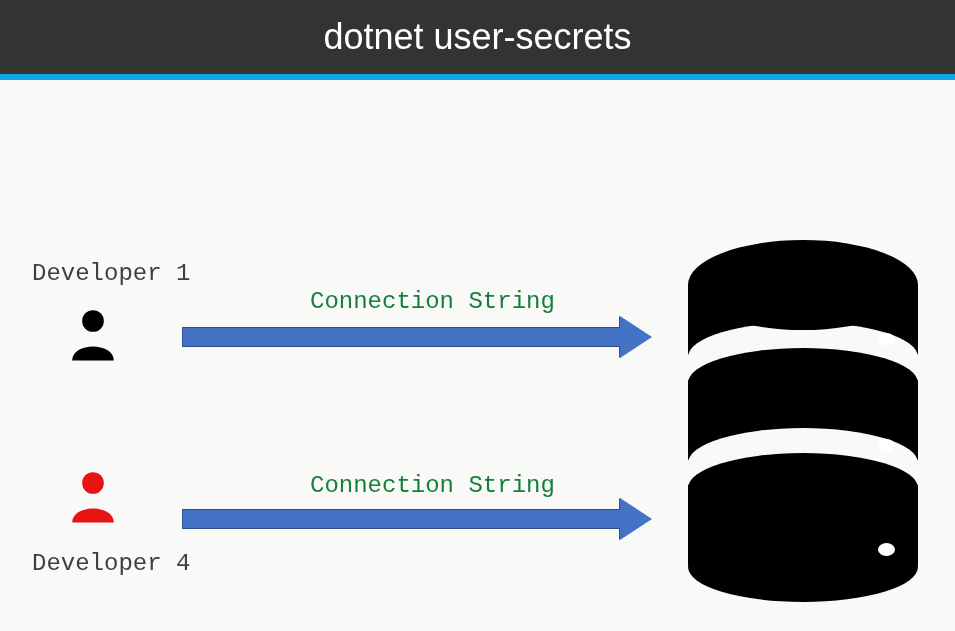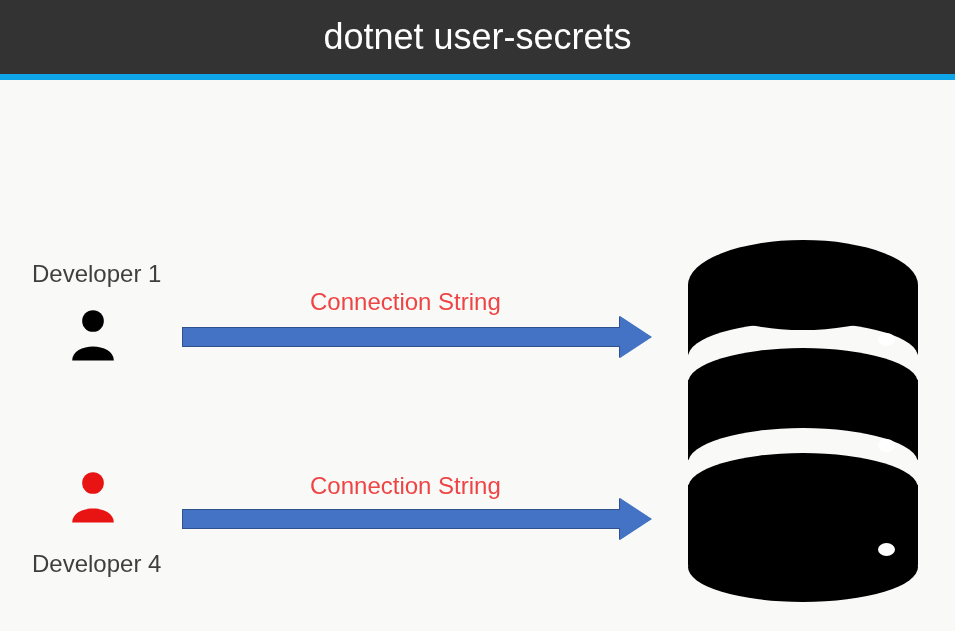--- a/index.html
+++ b/index.html
@@ -19,20 +19,21 @@
       align-items: center;
       justify-content: center;
       font-size: 36px;
       font-weight: 400;
       border-bottom: 6px solid #0ea5e9;
     }
     .content {
       position: relative;
       width: 100%;
       height: calc(100% - 80px);
+      font-family: Liberation Mono, monospace;
     }
     .dev-label {
       position: absolute;
       font-size: 24px;
       color: #3f3f3f;
     }
     .dev1-label { left: 32px; top: 180px; }
     .dev2-label { left: 32px; top: 470px; }
 
     .person-icon {
@@ -77,21 +78,21 @@
       width:0;height:0;
       border-top:21px solid transparent;
       border-bottom:21px solid transparent;
       border-left:32px solid #2f528f;
       z-index:-1;
     }
 
     .arrow-label {
       position: absolute;
       font-size: 24px;
-      color: #ef4444;
+      color: #15803d;
     }
     .arrow-label1 { left: 310px; top: 208px; }
     .arrow-label2 { left: 310px; top: 392px; }
 
     .database {
       position: absolute;
       left: 688px;
       top: 160px;
       width: 230px;
       height: 360px;

